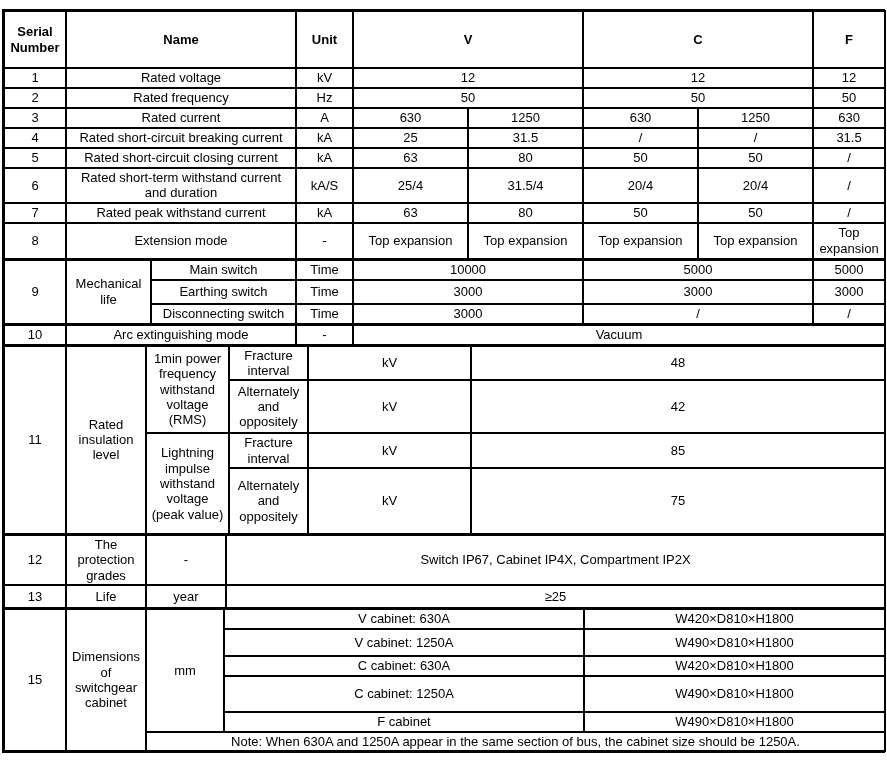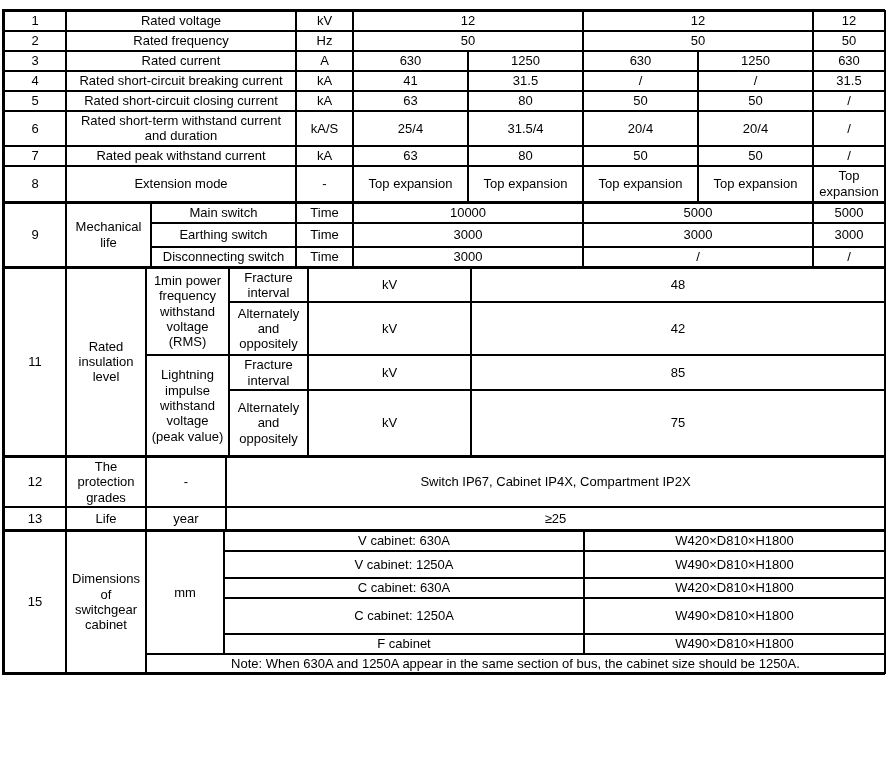--- a/index.html
+++ b/index.html
@@ -44,20 +44,28 @@
       <col style="width:62px">
         <col style="width:230px">
         <col style="width:57px">
       <col style="width:115px">
         <col style="width:115px">
         <col style="width:115px">
         <col style="width:115px">
         <col style="width:72px">
     </colgroup>
     <tbody>
+        <tr style="height:57px">
+      <th>Serial Number</th>
+      <th>Name</th>
+      <th>Unit</th>
+      <th colspan="2">V</th>
+      <th colspan="2">C</th>
+      <th>F</th>
+    </tr>
     <tr style="height:20px">
       <td>1</td>
       <td>Rated voltage</td>
       <td>kV</td>
       <td colspan="2">12</td>
       <td colspan="2">12</td>
       <td>12</td>
     </tr>
     <tr style="height:20px">
       <td>2</td>
@@ -74,21 +82,21 @@
       <td>630</td>
       <td>1250</td>
       <td>630</td>
       <td>1250</td>
       <td>630</td>
     </tr>
     <tr style="height:20px">
       <td>4</td>
       <td>Rated short-circuit breaking current</td>
       <td>kA</td>
-      <td>41</td>
+      <td>25</td>
       <td>31.5</td>
       <td>/</td>
       <td>/</td>
       <td>31.5</td>
     </tr>
     <tr style="height:20px">
       <td>5</td>
       <td>Rated short-circuit closing current</td>
       <td>kA</td>
       <td>63</td>
@@ -160,20 +168,36 @@
     <tr style="height:20px">
       <td>Disconnecting switch</td>
       <td>Time</td>
       <td>3000</td>
       <td>/</td>
       <td>/</td>
     </tr>
   </tbody>
     </table>
 
+  <table>
+    <colgroup>
+      <col style="width:62px">
+        <col style="width:230px">
+        <col style="width:57px">
+        <col style="width:532px">
+    </colgroup>
+    <tbody>
+        <tr style="height:20px">
+      <td>10</td>
+      <td>Arc extinguishing mode</td>
+      <td>-</td>
+      <td>Vacuum</td>
+    </tr>
+  </tbody>
+    </table>
 
   <table>
     <colgroup>
       <col style="width:62px">
         <col style="width:80px">
         <col style="width:83px">
         <col style="width:79px">
       <col style="width:163px">
         <col style="width:414px">
     </colgroup>

